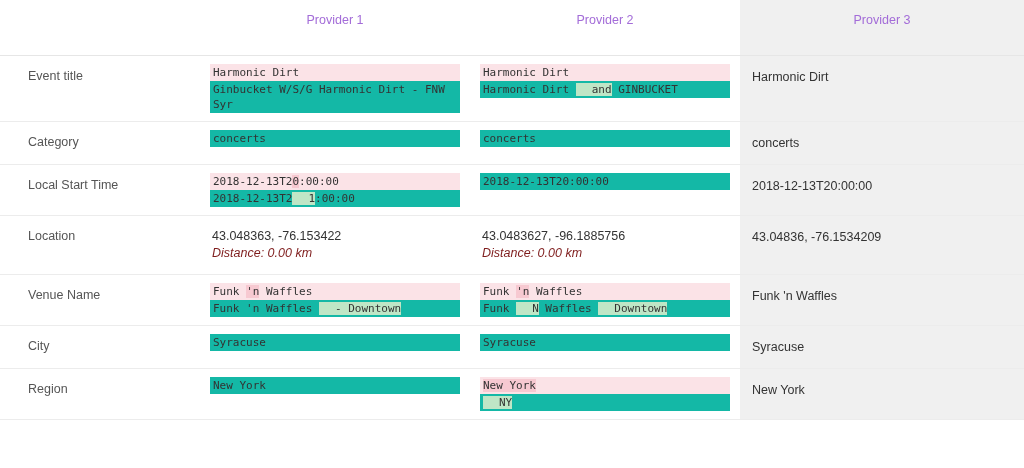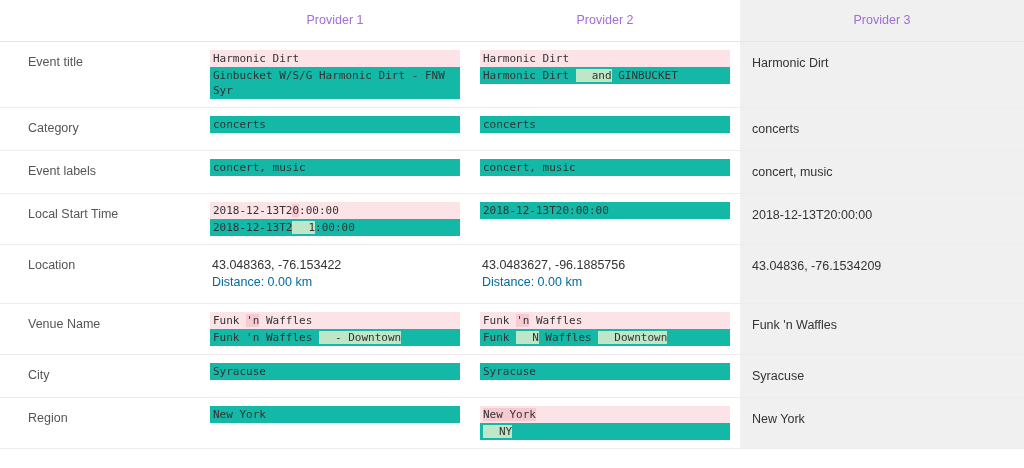--- a/index.html
+++ b/index.html
@@ -22,21 +22,21 @@
   .compare-table col.c-label { width: 200px; }
   .compare-table col.c-p1 { width: 270px; }
   .compare-table col.c-p2 { width: 270px; }
   .compare-table col.c-p3 { width: 284px; }
 
   thead th {
     font-weight: normal;
     font-size: 12.5px;
     color: #a36cd8;
     text-align: center;
-    padding: 13px 8px 14px 8px;
+    padding: 13px 8px 28px 8px;
     border-bottom: 1px solid #e6e6e6;
     vertical-align: middle;
   }
   thead th.empty-head {
     border-bottom: 1px solid #e6e6e6;
     background: #ffffff;
   }
   th.col-p3, td.col-p3 {
     background: #f0f0f0;
   }
@@ -75,21 +75,22 @@
   .seg-add { background: #bfe6c6; padding-left: 16px; }
 
   .plain {
     font-size: 12.5px;
     line-height: 17px;
     color: #333333;
   }
   .plain-sub {
     font-size: 12.5px;
     line-height: 17px;
-    color: #0369a1;
+    color: #7f1d1d;
+    font-style: italic;
   }
   td.col-p3 .plain {
     padding-top: 1px;
   }
 </style>
 </head>
 <body>
 
 <table class="compare-table">
   <colgroup>
@@ -125,32 +126,20 @@
           <div class="mono"><span class="line bg-add"><span>concerts</span></span></div>
         </td>
         <td class="col-p2 cell-diff">
           <div class="mono"><span class="line bg-add"><span>concerts</span></span></div>
         </td>
         <td class="col-p3">
           <div class="plain">concerts</div>
         </td>
       </tr>
       <tr>
-        <td class="row-label">Event labels</td>
-        <td class="col-p1 cell-diff">
-          <div class="mono"><span class="line bg-add"><span>concert, music</span></span></div>
-        </td>
-        <td class="col-p2 cell-diff">
-          <div class="mono"><span class="line bg-add"><span>concert, music</span></span></div>
-        </td>
-        <td class="col-p3">
-          <div class="plain">concert, music</div>
-        </td>
-      </tr>
-      <tr>
         <td class="row-label">Local Start Time</td>
         <td class="col-p1 cell-diff">
           <div class="mono"><span class="line bg-del"><span>2018-12-13T2</span><span class="seg-del">0</span><span>:00:00</span></span><span class="line bg-add"><span>2018-12-13T2</span><span class="seg-add">1</span><span>:00:00</span></span></div>
         </td>
         <td class="col-p2 cell-diff">
           <div class="mono"><span class="line bg-add"><span>2018-12-13T20:00:00</span></span></div>
         </td>
         <td class="col-p3">
           <div class="plain">2018-12-13T20:00:00</div>
         </td>

